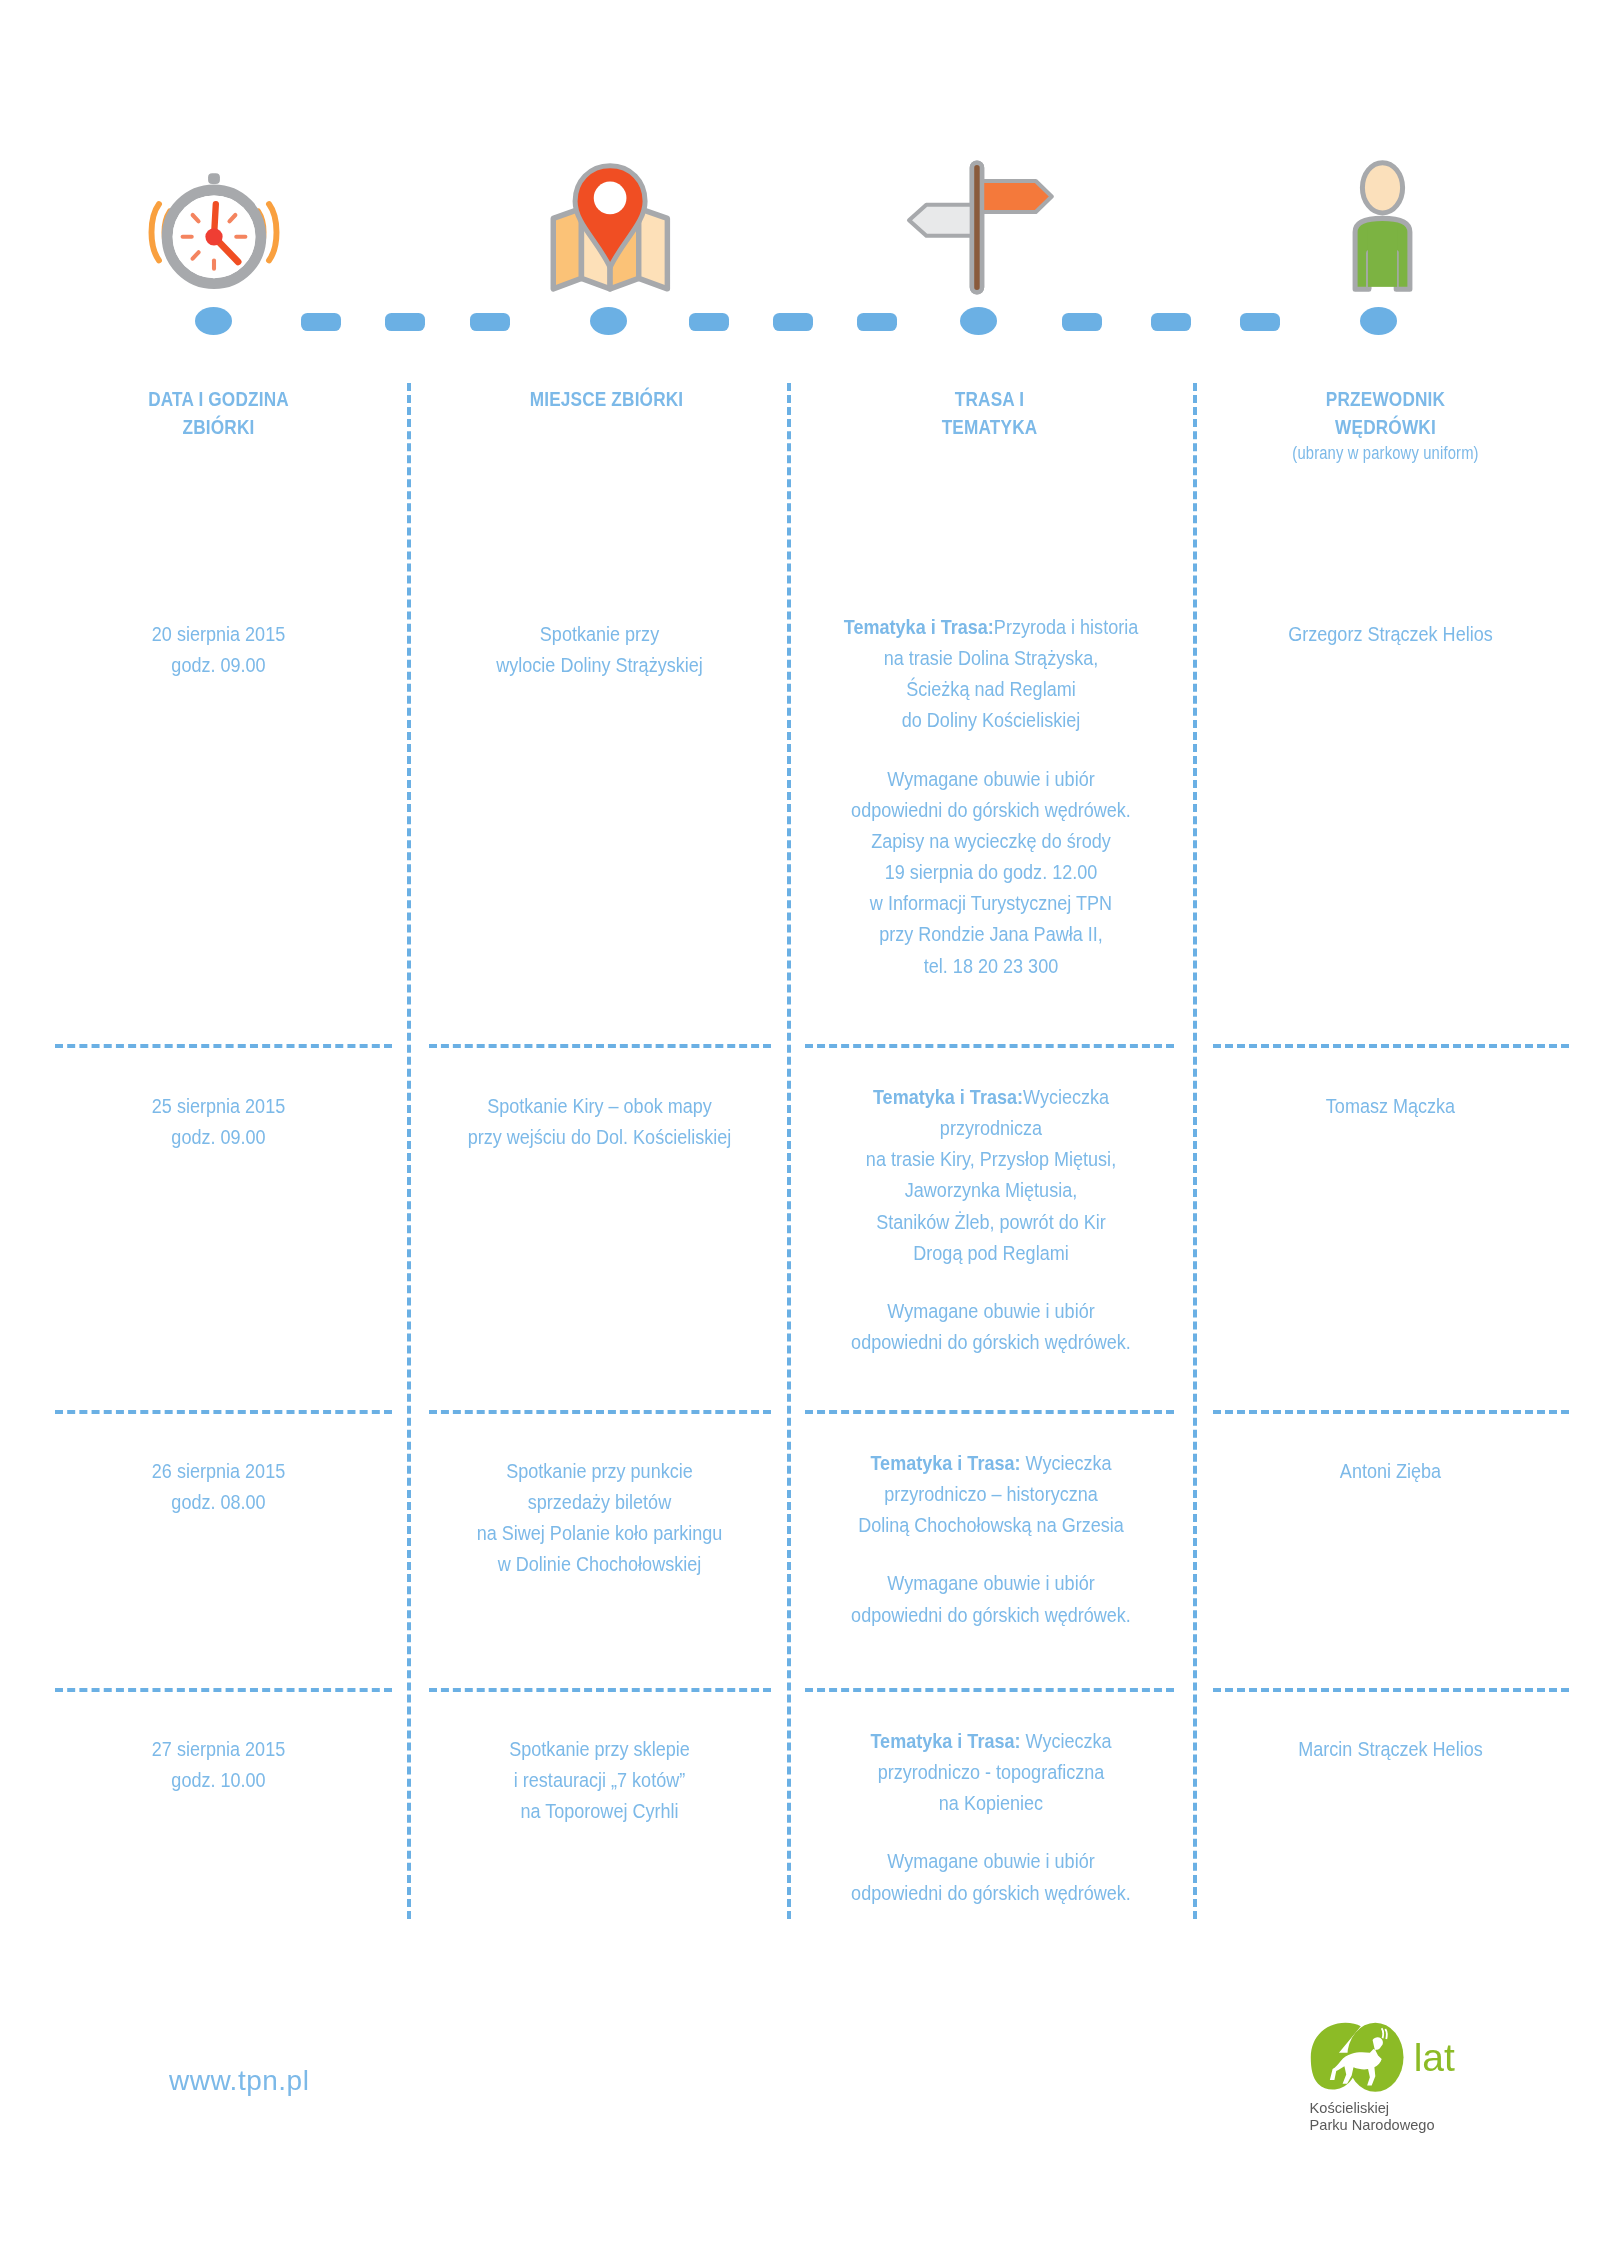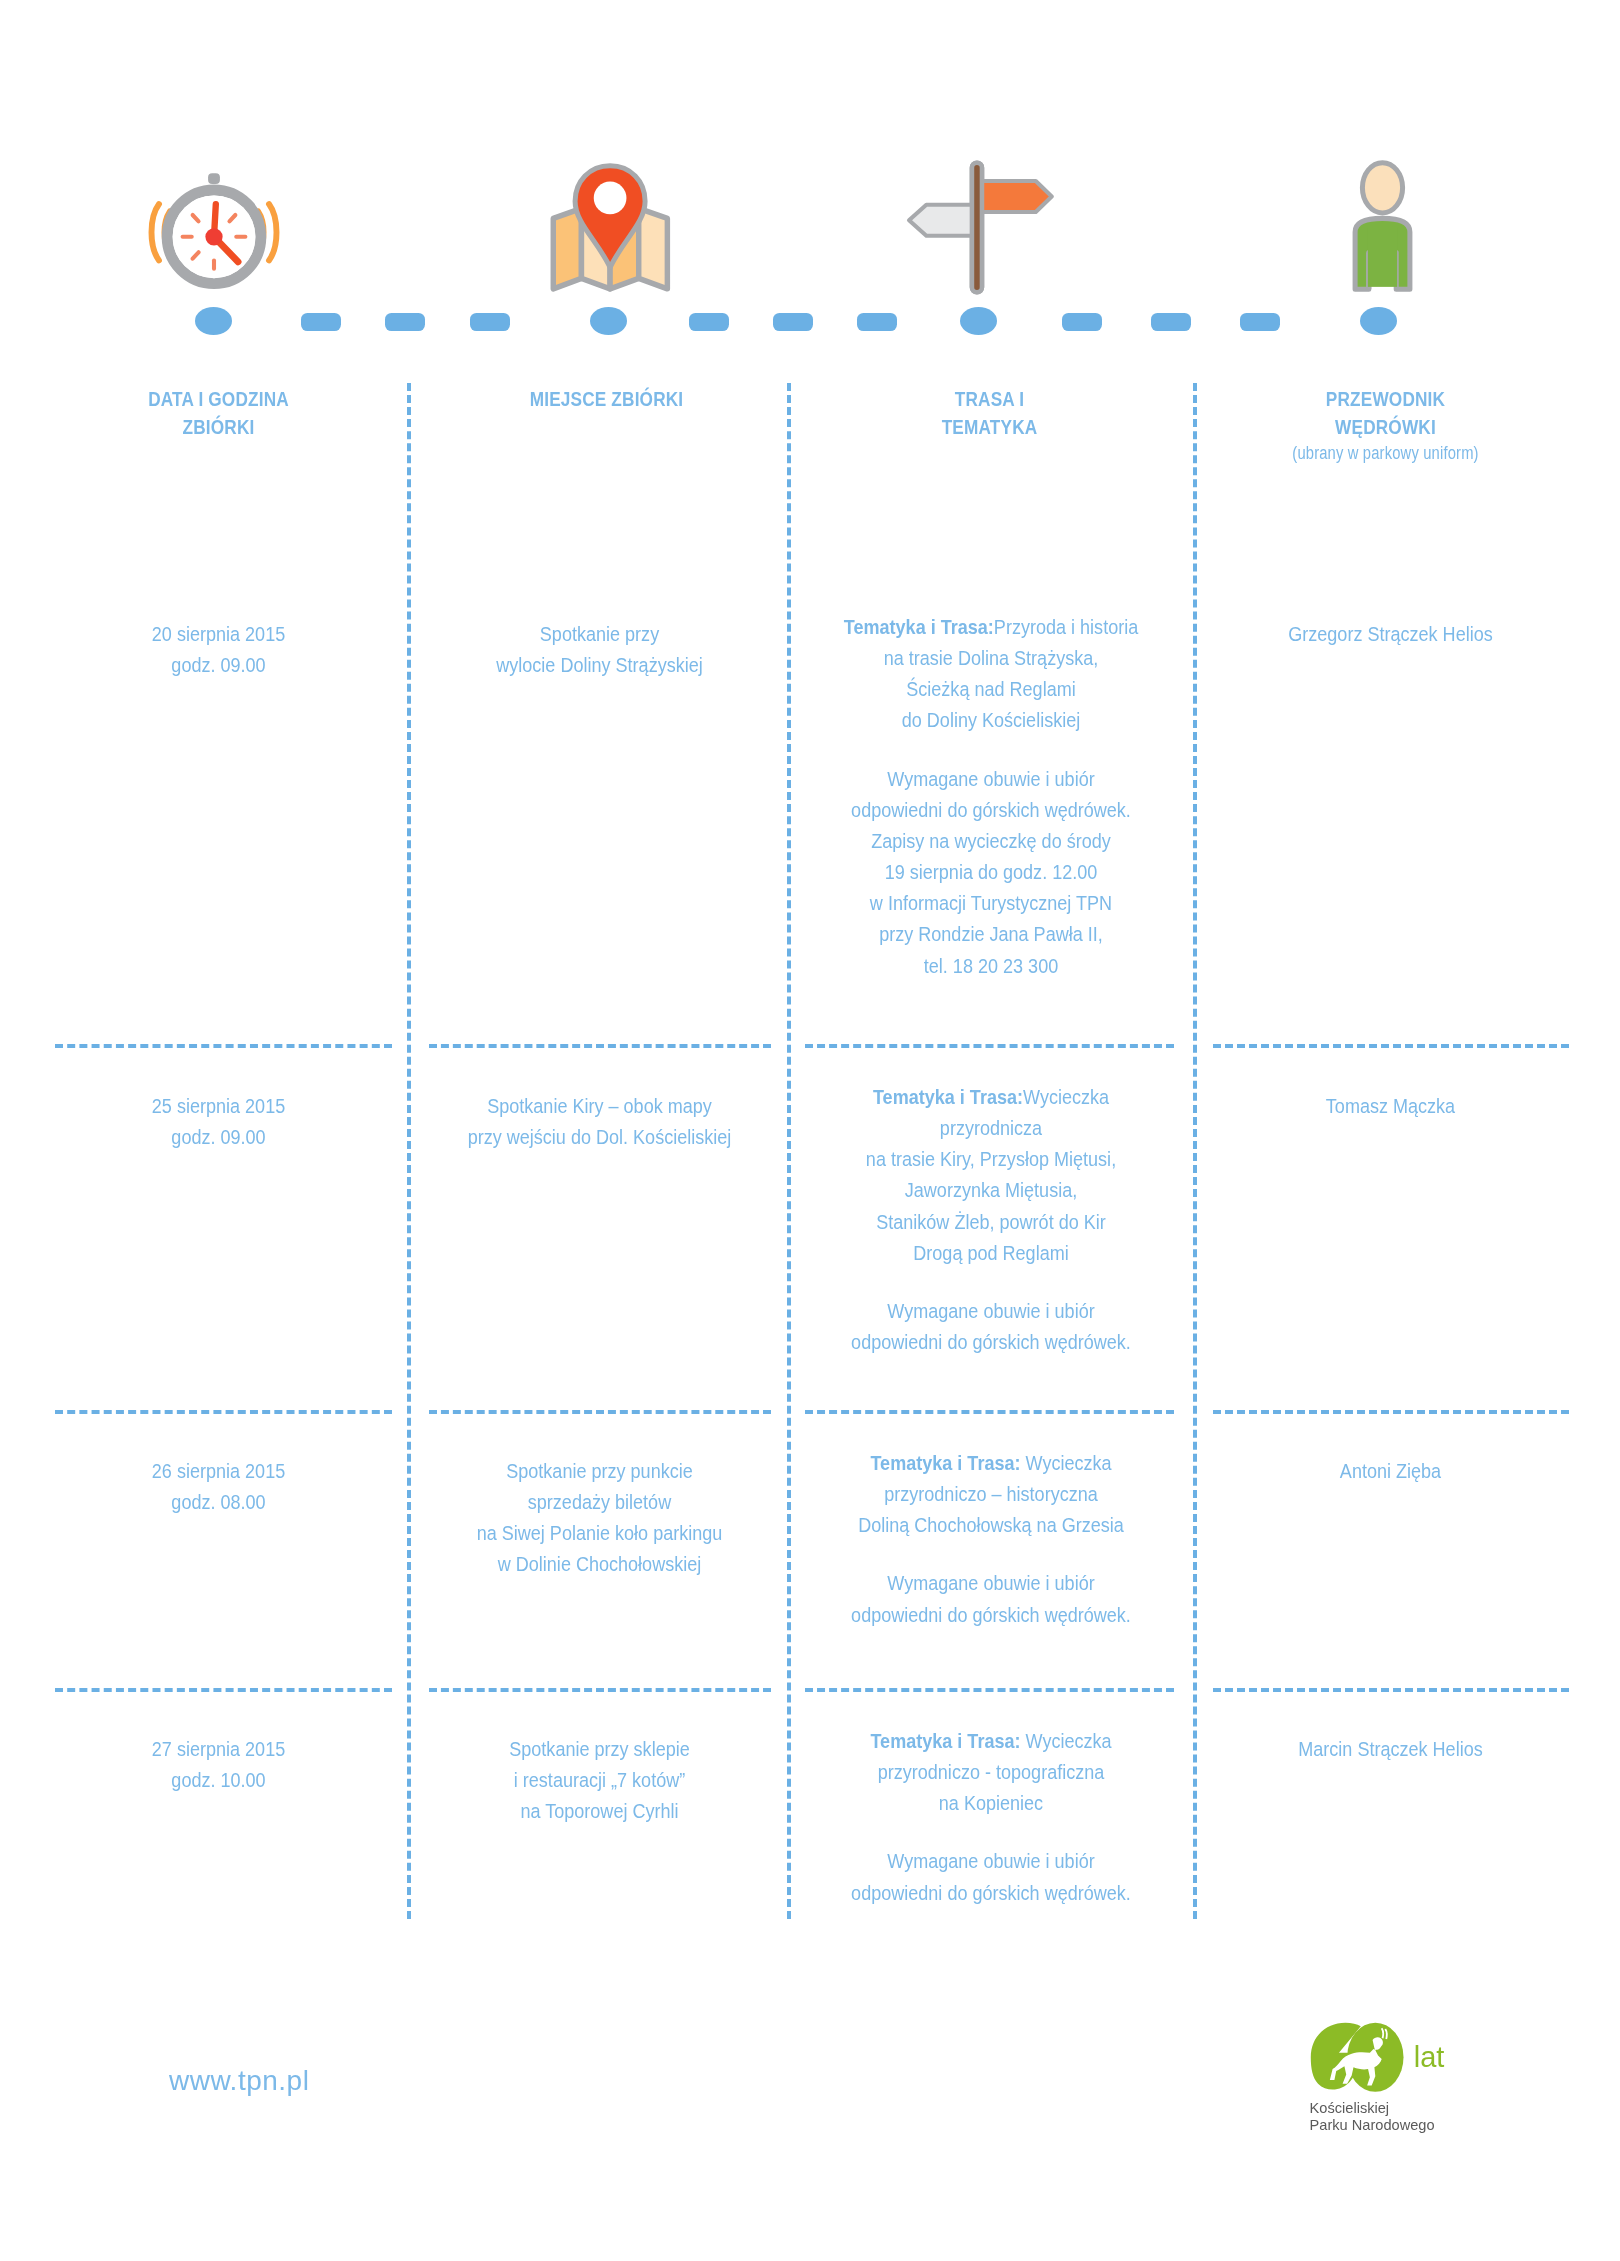--- a/index.html
+++ b/index.html
@@ -163,21 +163,21 @@
     top: 2020px;
     width: 191px;
   }
   .logo-top {
     display: flex;
     align-items: center;
   }
   .logo-lat {
     color: #8cbb26;
     font-family: "Liberation Sans", sans-serif;
-    font-size: 29px;
+    font-size: 39px;
     line-height: 1;
     margin-left: 2.7px;
   }
   .logo-sub {
     color: #5a5a5a;
     font-family: "Liberation Sans", sans-serif;
     font-size: 14.6px;
     line-height: 1.16;
     margin-top: 4.6px;
     margin-left: 3.6px;

